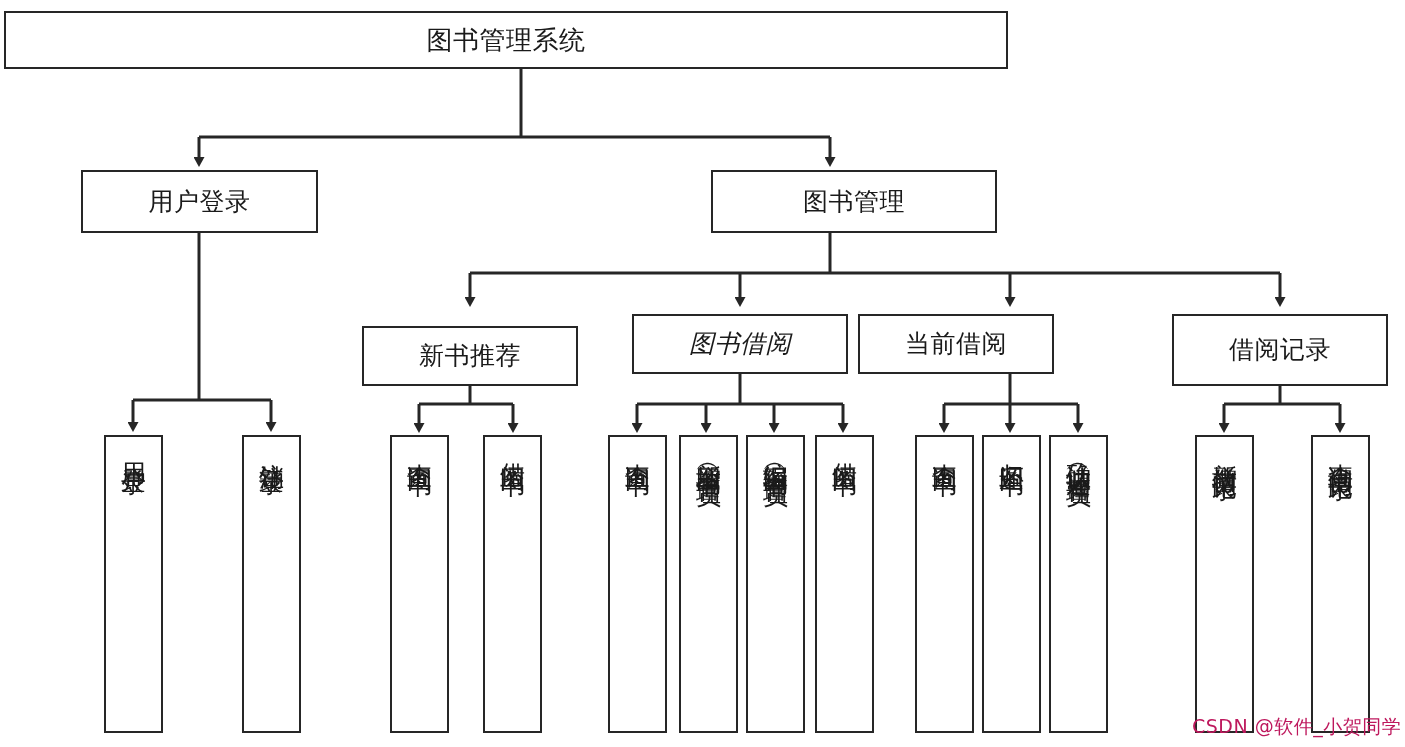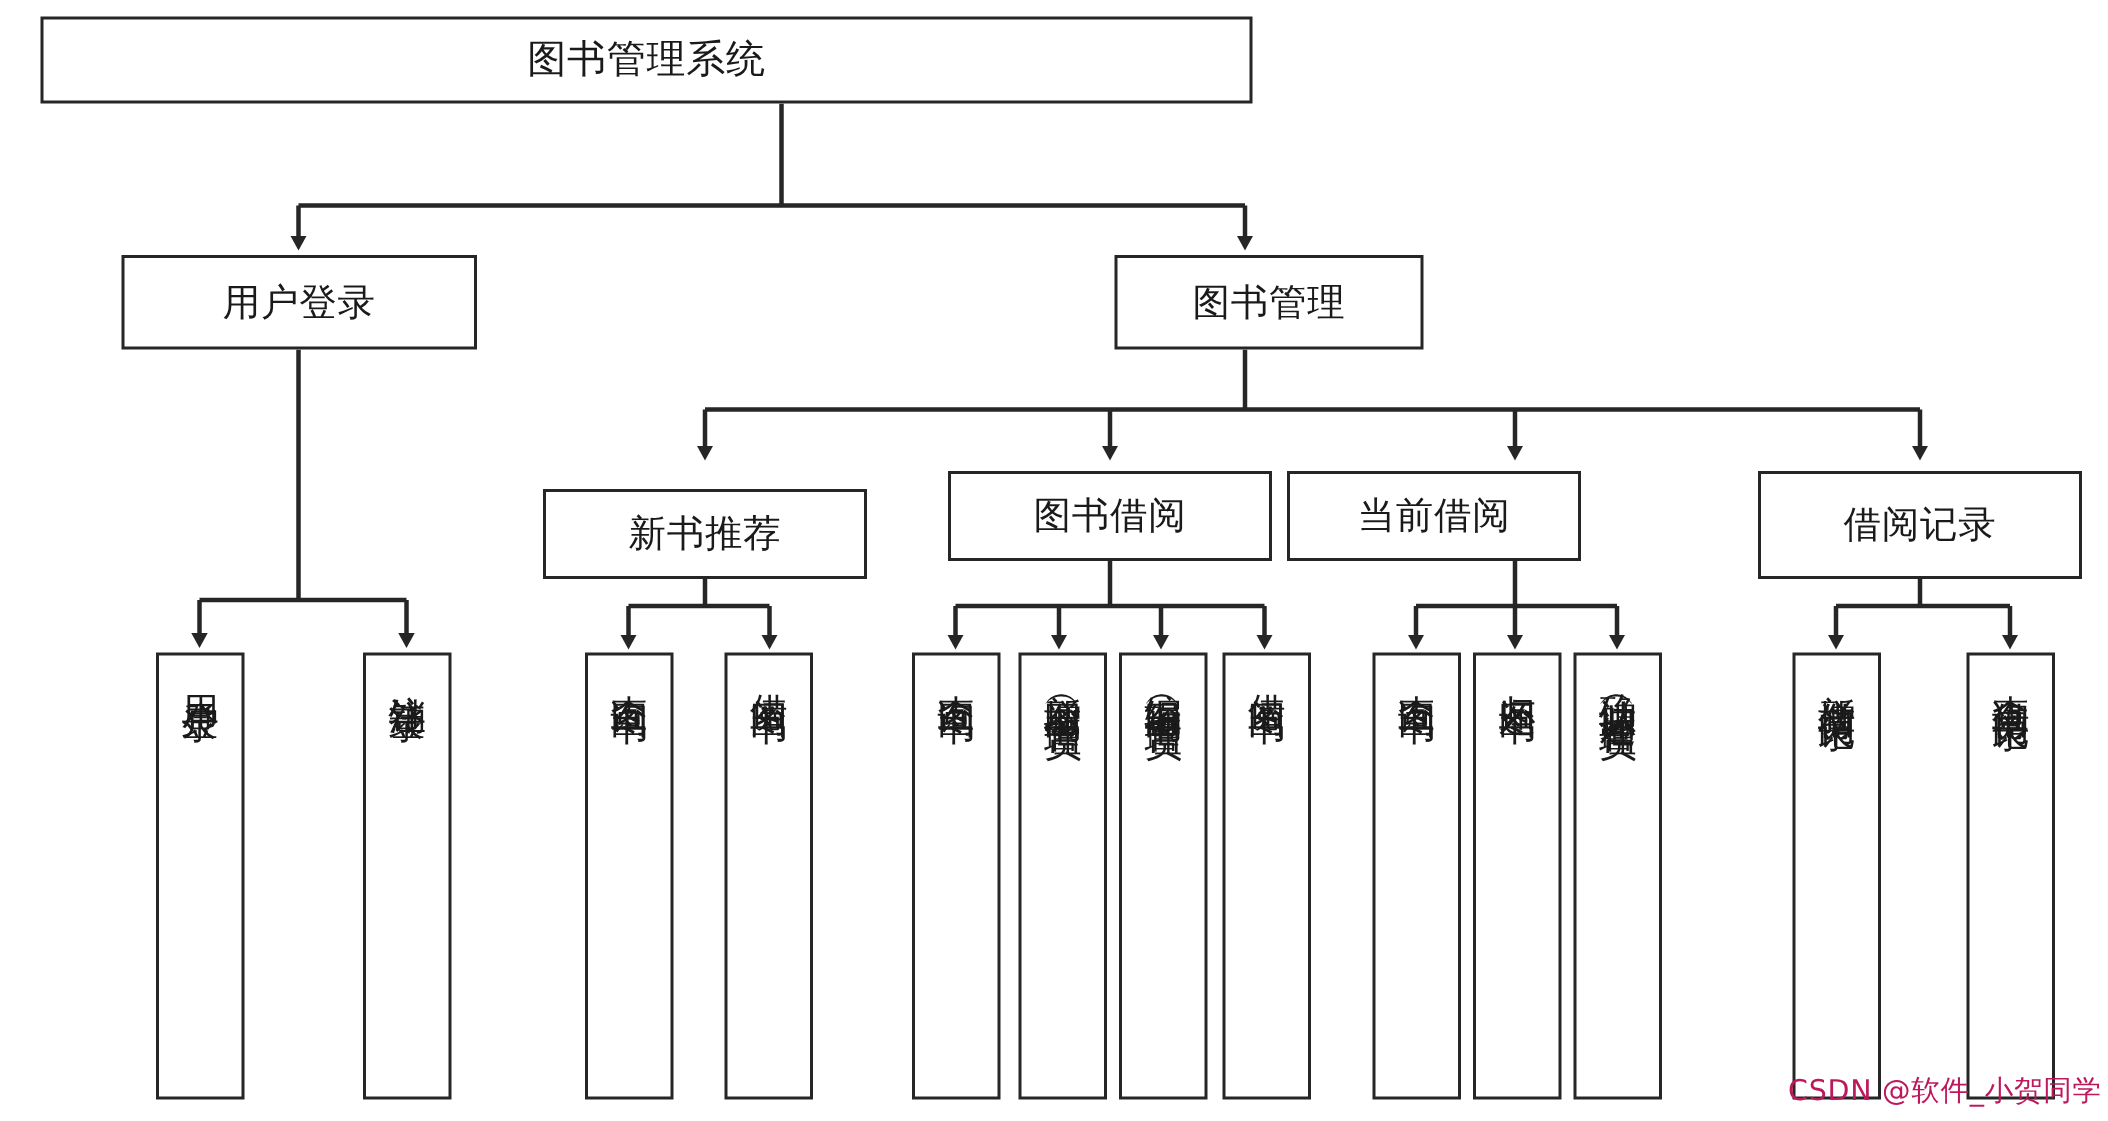--- a/index.html
+++ b/index.html
@@ -121,37 +121,37 @@
       <path d="M1010,404 L1010,424" marker-end="url(#arrow)"></path>
       <path d="M1078,404 L1078,424" marker-end="url(#arrow)"></path>
 
       <path d="M1280,374 L1280,404"></path>
       <path d="M1224,404 L1340,404"></path>
       <path d="M1224,404 L1224,424" marker-end="url(#arrow)"></path>
       <path d="M1340,404 L1340,424" marker-end="url(#arrow)"></path>
     </g>
   </svg>
 
-  <div class="node h-node root" style="left:27px; top:11px; width:808px; height:58px;justify-content:center;">
+  <div class="node h-node root" style="left:4px; top:11px; width:1004px; height:58px;justify-content:center;">
     <span class="lbl">图书管理系统</span>
   </div>
 
   <div class="node h-node" style="left:81px; top:170px; width:237px; height:63px;">
     <span class="lbl">用户登录</span>
   </div>
 
-  <div class="node h-node" style="left:743px; top:170px; width:206px; height:63px;">
+  <div class="node h-node" style="left:711px; top:170px; width:286px; height:63px;">
     <span class="lbl">图书管理</span>
   </div>
 
   <div class="node h-node" style="left:362px; top:326px; width:216px; height:60px;">
     <span class="lbl">新书推荐</span>
   </div>
 
-  <div class="node h-node" style="left:632px; top:314px; width:216px; height:60px;">
+  <div class="node h-node" style="left:632px; top:314px; width:216px; height:60px;font-style:italic;">
     <span class="lbl">图书借阅</span>
   </div>
 
   <div class="node h-node" style="left:858px; top:314px; width:196px; height:60px;">
     <span class="lbl">当前借阅</span>
   </div>
 
   <div class="node h-node" style="left:1172px; top:314px; width:216px; height:72px;">
     <span class="lbl">借阅记录</span>
   </div>

